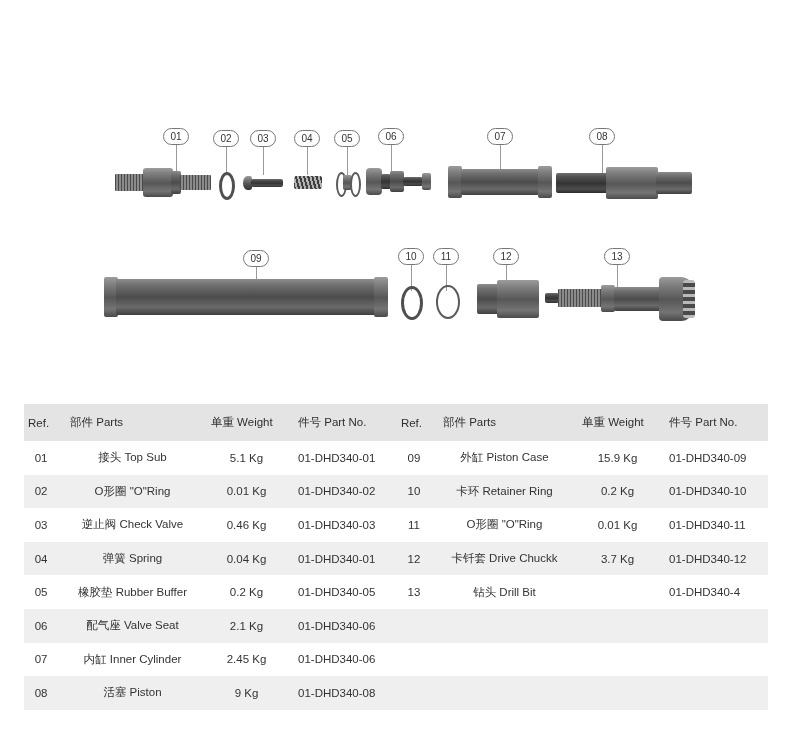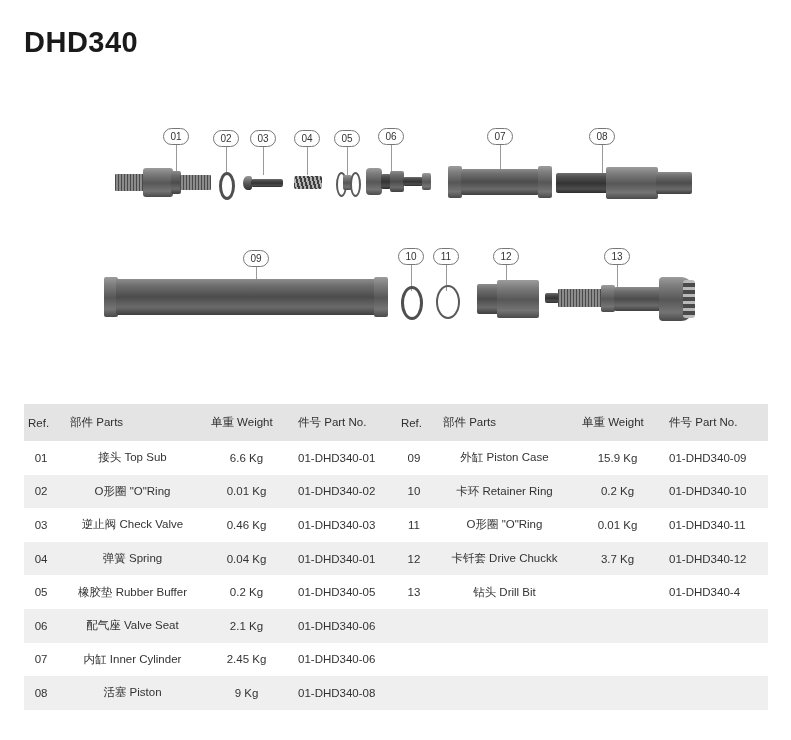--- a/index.html
+++ b/index.html
@@ -137,21 +137,20 @@
   .c-wt    { width: 86px;  text-align: center; padding: 0 4px !important; }
   .c-no    { width: 102px; }
   th.c-ref { text-align: center; padding: 0 4px !important; }
   th.c-wt  { text-align: center; padding: 0 4px !important; }
 </style>
 </head>
 <body>
 
 <div class="page">
 
-  <div class="title">DHD340</div>
 
   <div class="diagram">
 
     <div class="callout" style="left:163px; top:28px;">01</div>
     <div class="leader" style="left:176px; top:45px; height:28px;"></div>
     <div class="part" style="left:115px; top:62px; width:96px; height:40px;">
       <div class="thread" style="left:0px; top:12px; width:30px; height:17px;"></div>
       <div class="body-cyl light" style="left:28px; top:6px; width:30px; height:29px; border-radius:3px;"></div>
       <div class="body-cyl" style="left:56px; top:9px; width:10px; height:23px;"></div>
       <div class="thread" style="left:65px; top:13px; width:31px; height:15px;"></div>
@@ -253,21 +252,21 @@
           <th class="c-ref">Ref.</th>
           <th class="c-part">部件  Parts</th>
           <th class="c-wt">单重  Weight</th>
           <th class="c-no">件号  Part No.</th>
         </tr>
       </thead>
       <tbody>
         <tr class="plain">
           <td class="c-ref">01</td>
           <td class="c-part">接头  Top Sub</td>
-          <td class="c-wt">6.6 Kg</td>
+          <td class="c-wt">5.1 Kg</td>
           <td class="c-no">01-DHD340-01</td>
           <td class="c-ref">09</td>
           <td class="c-part">外缸 Piston Case</td>
           <td class="c-wt">15.9 Kg</td>
           <td class="c-no">01-DHD340-09</td>
         </tr>
         <tr class="alt">
           <td class="c-ref">02</td>
           <td class="c-part">O形圈  "O"Ring</td>
           <td class="c-wt">0.01 Kg</td>

